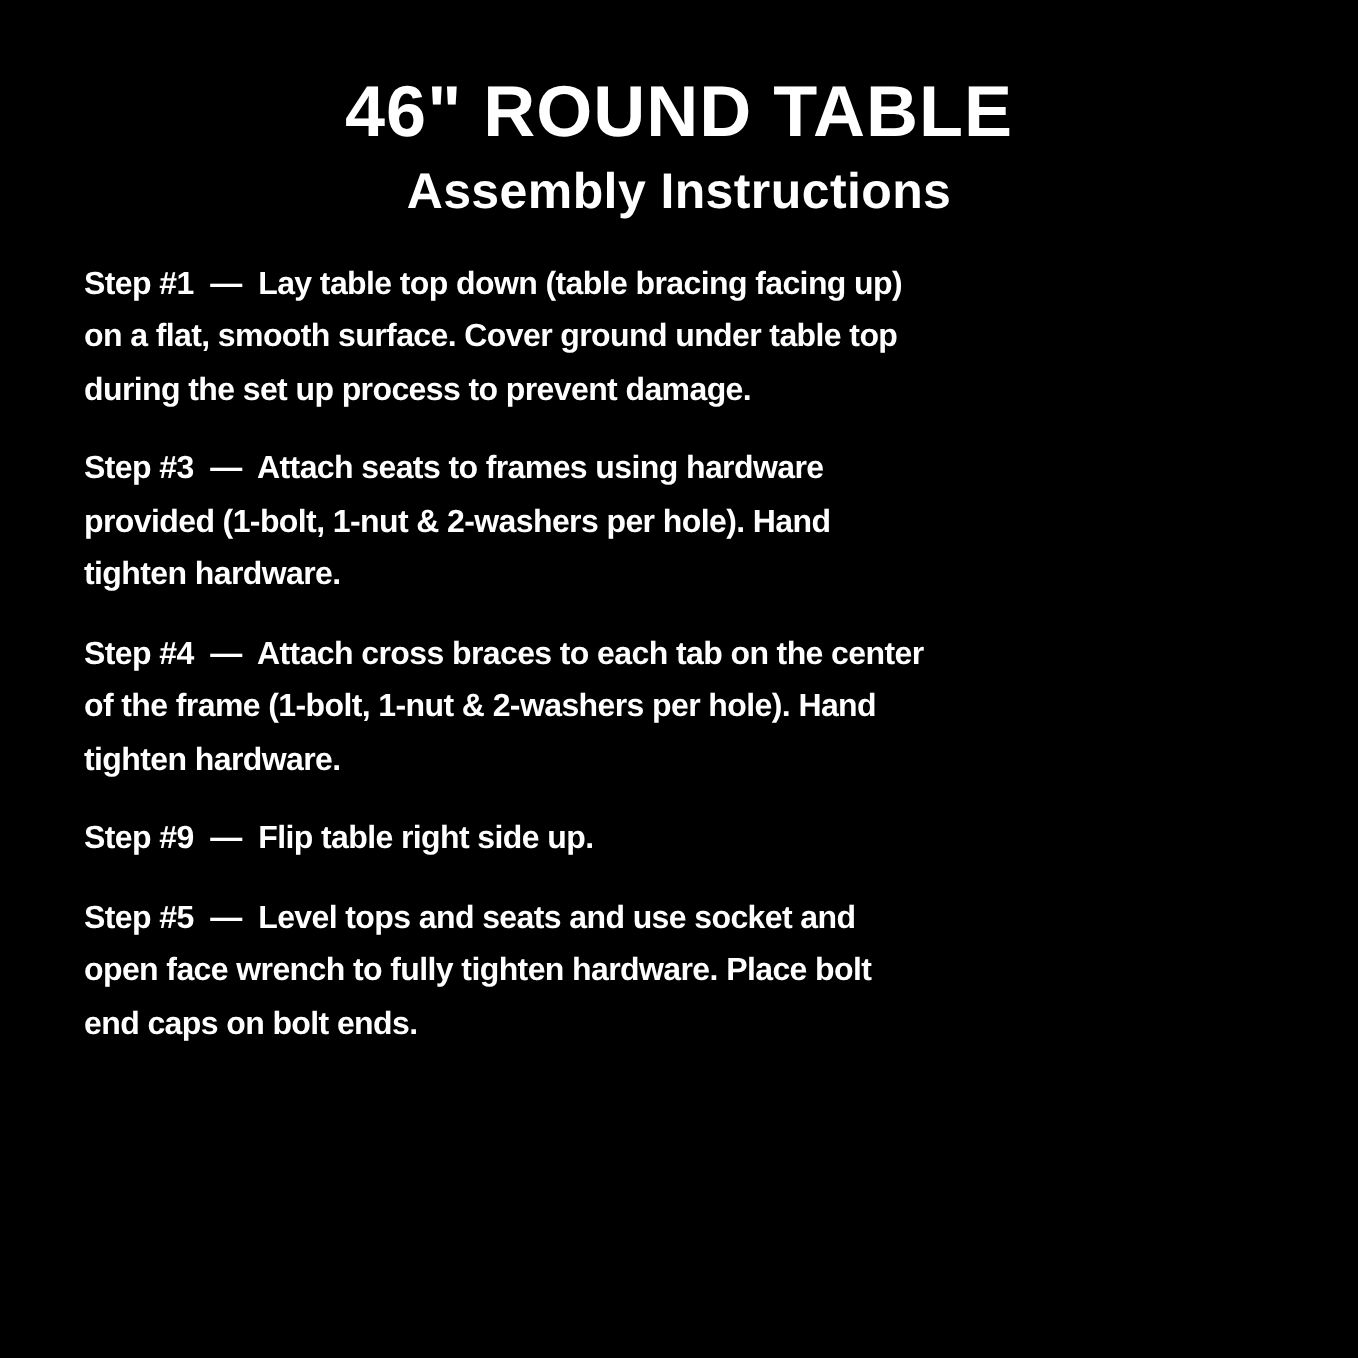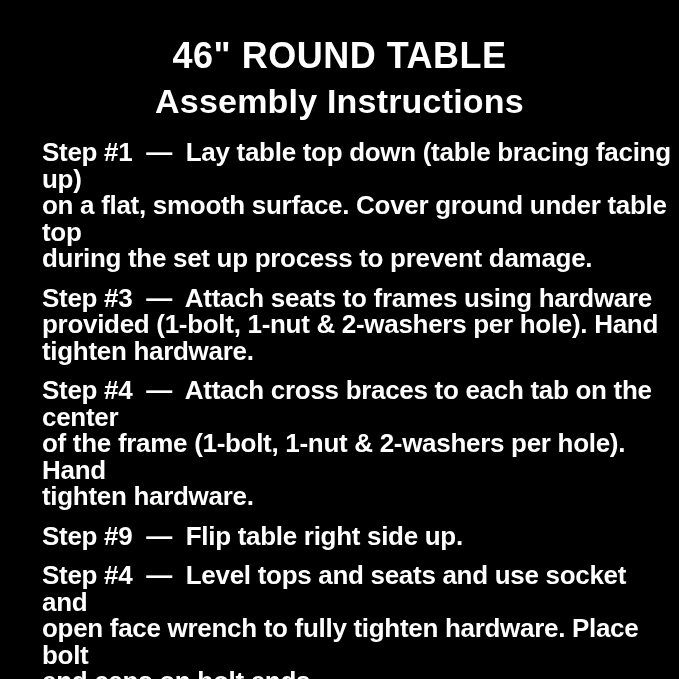--- a/index.html
+++ b/index.html
@@ -23,32 +23,32 @@
     .title {
       margin: 38px 0 0 0;
       font-size: 36px;
       line-height: 1;
       text-align: center;
       letter-spacing: 0.5px;
       font-weight: bold;
     }
     .subtitle {
       margin: 9px 0 0 0;
-      font-size: 34px;
+      font-size: 25px;
       line-height: 1.1;
       text-align: center;
       letter-spacing: 0.2px;
       font-weight: bold;
     }
     .steps {
       margin: 19px 6px 0 42px;
     }
     .step {
       margin: 0 0 13px 0;
-      font-size: 26px;
+      font-size: 16px;
       line-height: 26.5px;
       letter-spacing: -0.3px;
       white-space: pre-wrap;
       font-weight: bold;
     }
   </style>
 </head>
 <body>
 
 <div class="sheet">
@@ -60,17 +60,17 @@
     <p class="step">Step #1  —  Lay table top down (table bracing facing up)
 on a flat, smooth surface. Cover ground under table top
 during the set up process to prevent damage.</p>
     <p class="step">Step #3  —  Attach seats to frames using hardware
 provided (1-bolt, 1-nut &amp; 2-washers per hole). Hand
 tighten hardware.</p>
     <p class="step">Step #4  —  Attach cross braces to each tab on the center
 of the frame (1-bolt, 1-nut &amp; 2-washers per hole). Hand
 tighten hardware.</p>
     <p class="step">Step #9  —  Flip table right side up.</p>
-    <p class="step">Step #4  —  Level tops and seats and use socket and
+    <p class="step">Step #5  —  Level tops and seats and use socket and
 open face wrench to fully tighten hardware. Place bolt
 end caps on bolt ends.</p>
   </main>
 </div>
 
 </body></html>

